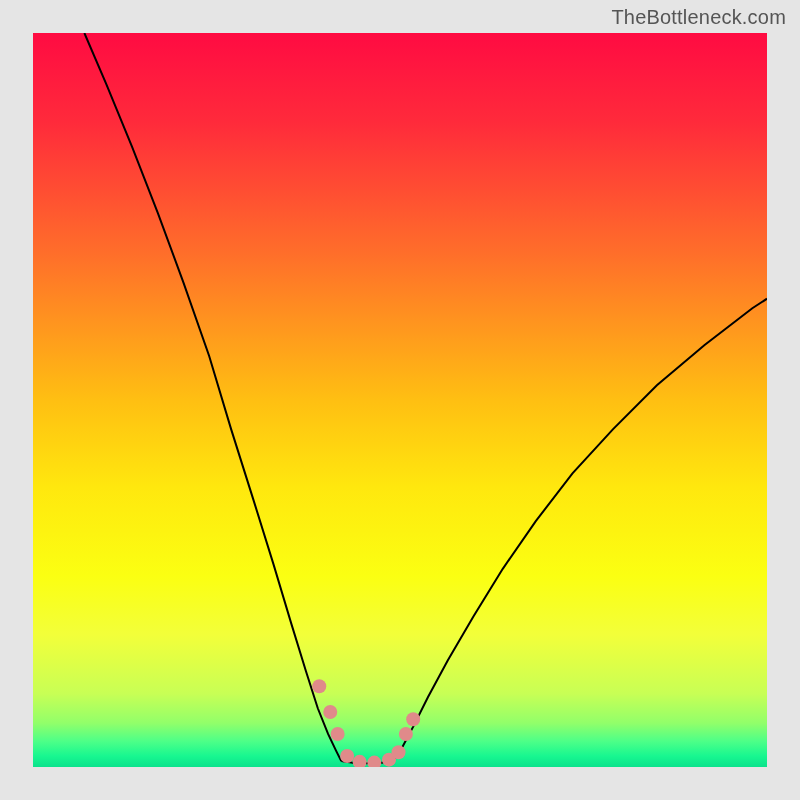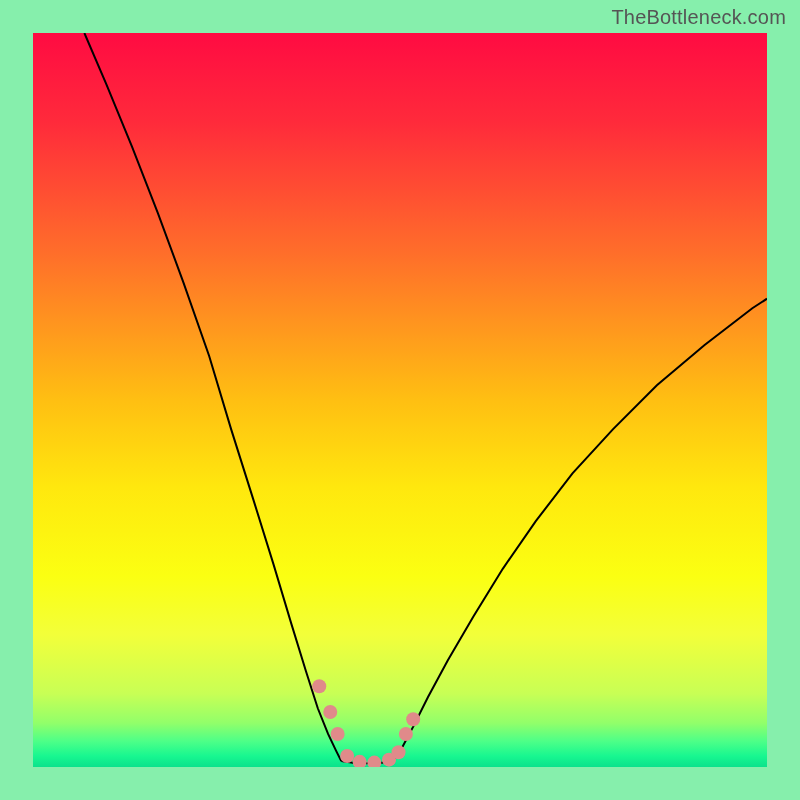--- a/index.html
+++ b/index.html
@@ -10,21 +10,21 @@
     background: #000;
     position: relative;
     font-family: Arial, sans-serif;
   }
   .frame {
     position: absolute;
     top: 0;
     left: 0;
     width: 800px;
     height: 800px;
-    background: #86efac;
+    background: #e5e5e5;
   }
   .plot-area {
     position: absolute;
     top: 33px;
     left: 33px;
     width: 734px;
     height: 734px;
     overflow: hidden;
   }
   .gradient {

